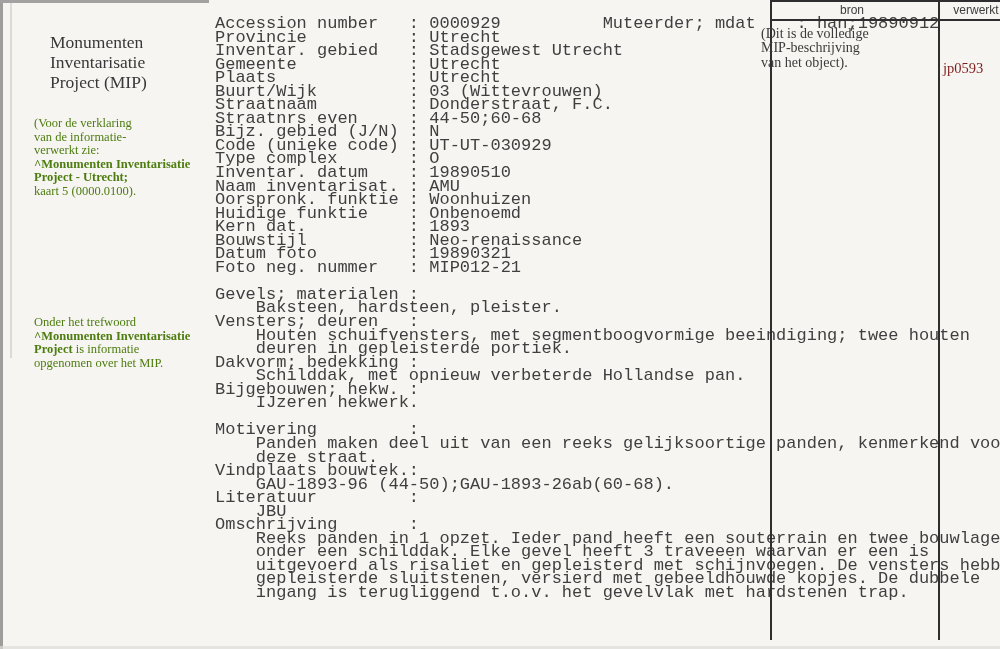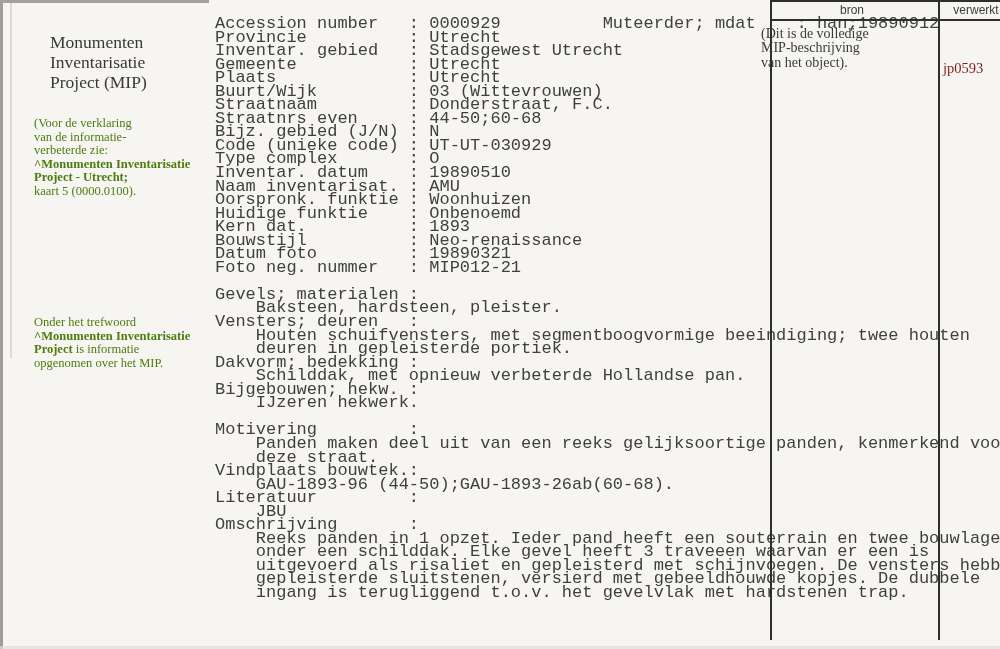--- a/index.html
+++ b/index.html
@@ -68,21 +68,21 @@
   <div class="edge-top"></div>
   <div class="edge-bottom"></div>
 
   <h1 class="mip-title">Monumenten
 Inventarisatie
 Project (MIP)</h1>
 
   <div class="note note-reference">
     <div><span>(Voor de verklaring</span></div>
     <div><span>van de informatie-</span></div>
-    <div><span>verbeterde zie:</span></div>
+    <div><span>verwerkt zie:</span></div>
     <div><span class="b">^Monumenten Inventarisatie</span></div>
     <div><span class="b">Project - Utrecht;</span></div>
     <div><span>kaart 5 (0000.0100).</span></div>
   </div>
 
 
   <div class="note note-trefwoord">
     <div><span>Onder het trefwoord</span></div>
     <div><span class="b">^Monumenten Inventarisatie</span></div>
     <div><span class="b">Project</span><span> is informatie</span></div>

